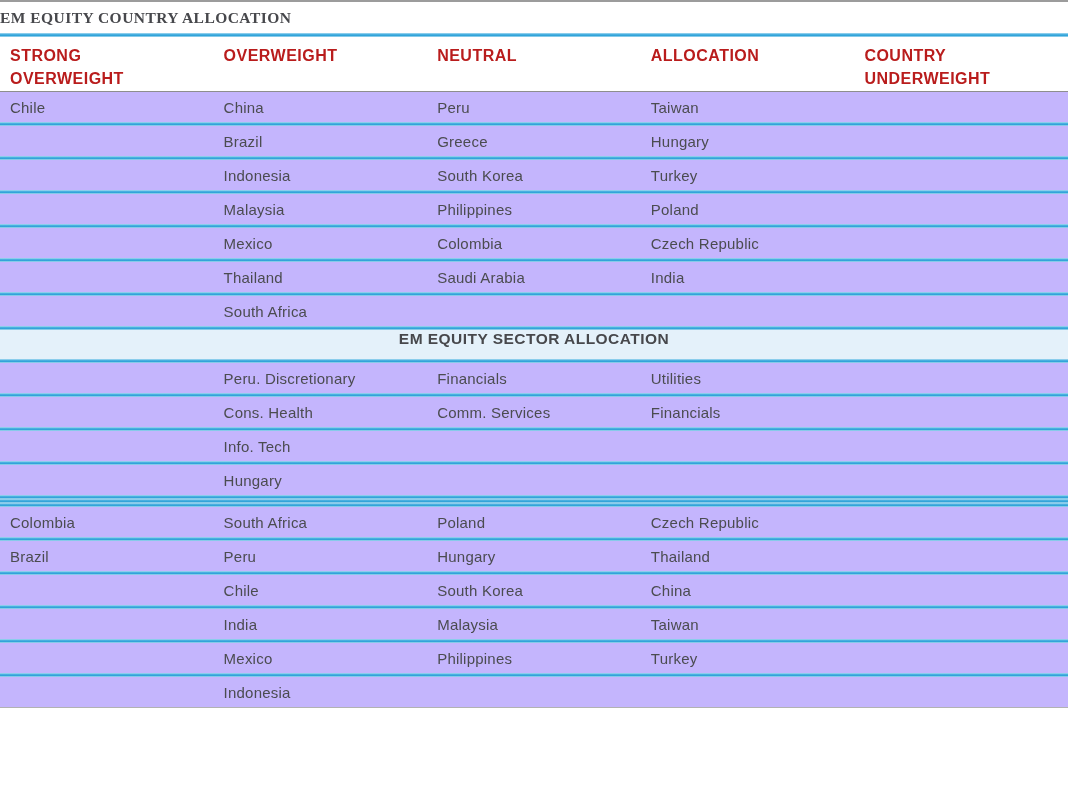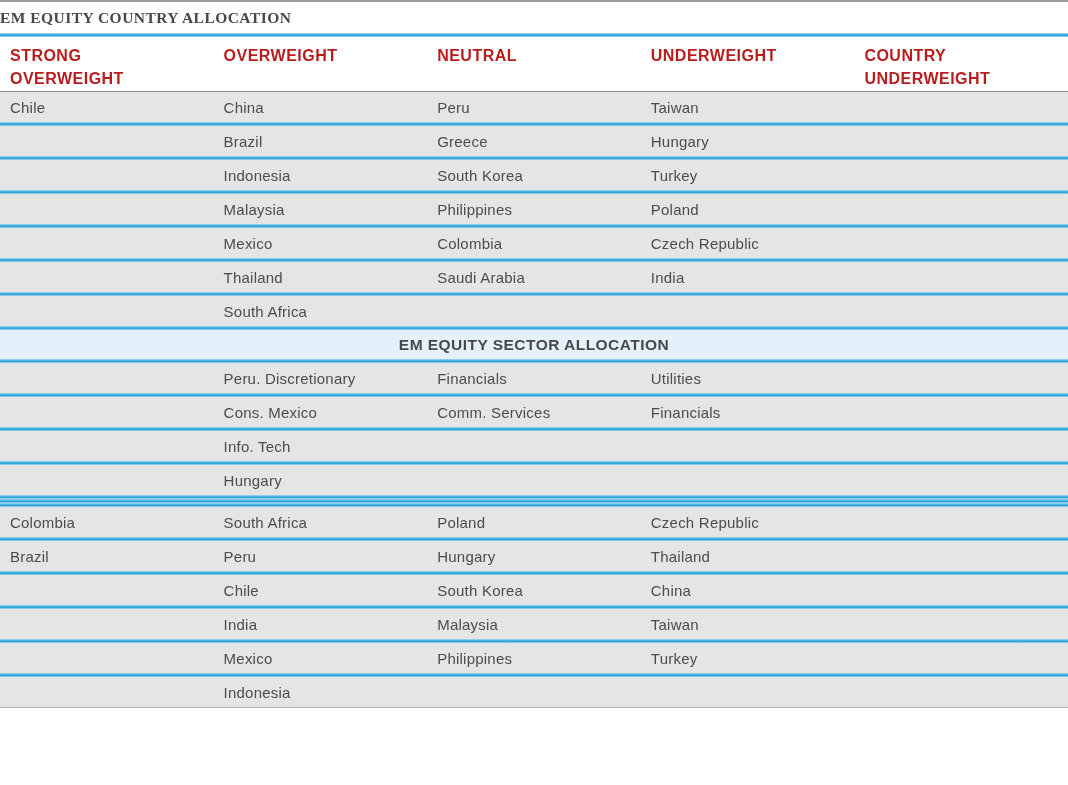--- a/index.html
+++ b/index.html
@@ -32,21 +32,21 @@
     height: 31px;
     display: flex;
     align-items: center;
     justify-content: flex-start;
     background: #ffffff;
     font-family: Liberation Serif, serif;
   }
   .banner-band {
     height: 29px;
     display: flex;
-    align-items: center;
+    align-items: flex-start;
     justify-content: center;
     background: #e4f1fa;
   }
   .section-title {
     font-size: 15.5px;
     font-weight: 700;
     letter-spacing: 0.03em;
     color: #47484c;
   }
 
@@ -65,21 +65,21 @@
     letter-spacing: 0.03em;
     line-height: 1.45;
     color: #b91c1c;
   }
 
   .trow {
     height: 30px;
     display: grid;
     grid-template-columns: repeat(5, 1fr);
     align-items: center;
-    background: #e5e5e5;
+    background: #c4b5fd;
   }
   .tcell {
     padding-left: 10px;
     padding-right: 8px;
     font-size: 15px;
     font-weight: 400;
     letter-spacing: 0.015em;
     color: #4b4c50;
     white-space: nowrap;
     overflow: hidden;
@@ -94,21 +94,21 @@
 
   <div class="title-band">
     <span class="section-title">EM EQUITY COUNTRY ALLOCATION</span>
   </div>
   <div class="cyan-line"></div>
 
   <div class="header-row">
     <div class="header-cell">STRONG OVERWEIGHT</div>
     <div class="header-cell">OVERWEIGHT</div>
     <div class="header-cell">NEUTRAL</div>
-    <div class="header-cell">UNDERWEIGHT</div>
+    <div class="header-cell">ALLOCATION</div>
     <div class="header-cell">COUNTRY UNDERWEIGHT</div>
   </div>
   <div class="grey-line-thin"></div>
 
   <div>
       <div class="trow">
         <div class="tcell">Chile</div>
         <div class="tcell">China</div>
         <div class="tcell">Peru</div>
         <div class="tcell">Taiwan</div>
@@ -174,21 +174,21 @@
       <div class="trow">
         <div class="tcell"></div>
         <div class="tcell">Peru. Discretionary</div>
         <div class="tcell">Financials</div>
         <div class="tcell">Utilities</div>
         <div class="tcell"></div>
       </div>
       <div class="row-sep"></div>
       <div class="trow">
         <div class="tcell"></div>
-        <div class="tcell">Cons. Mexico</div>
+        <div class="tcell">Cons. Health</div>
         <div class="tcell">Comm. Services</div>
         <div class="tcell">Financials</div>
         <div class="tcell"></div>
       </div>
       <div class="row-sep"></div>
       <div class="trow">
         <div class="tcell"></div>
         <div class="tcell">Info. Tech</div>
         <div class="tcell"></div>
         <div class="tcell"></div>

